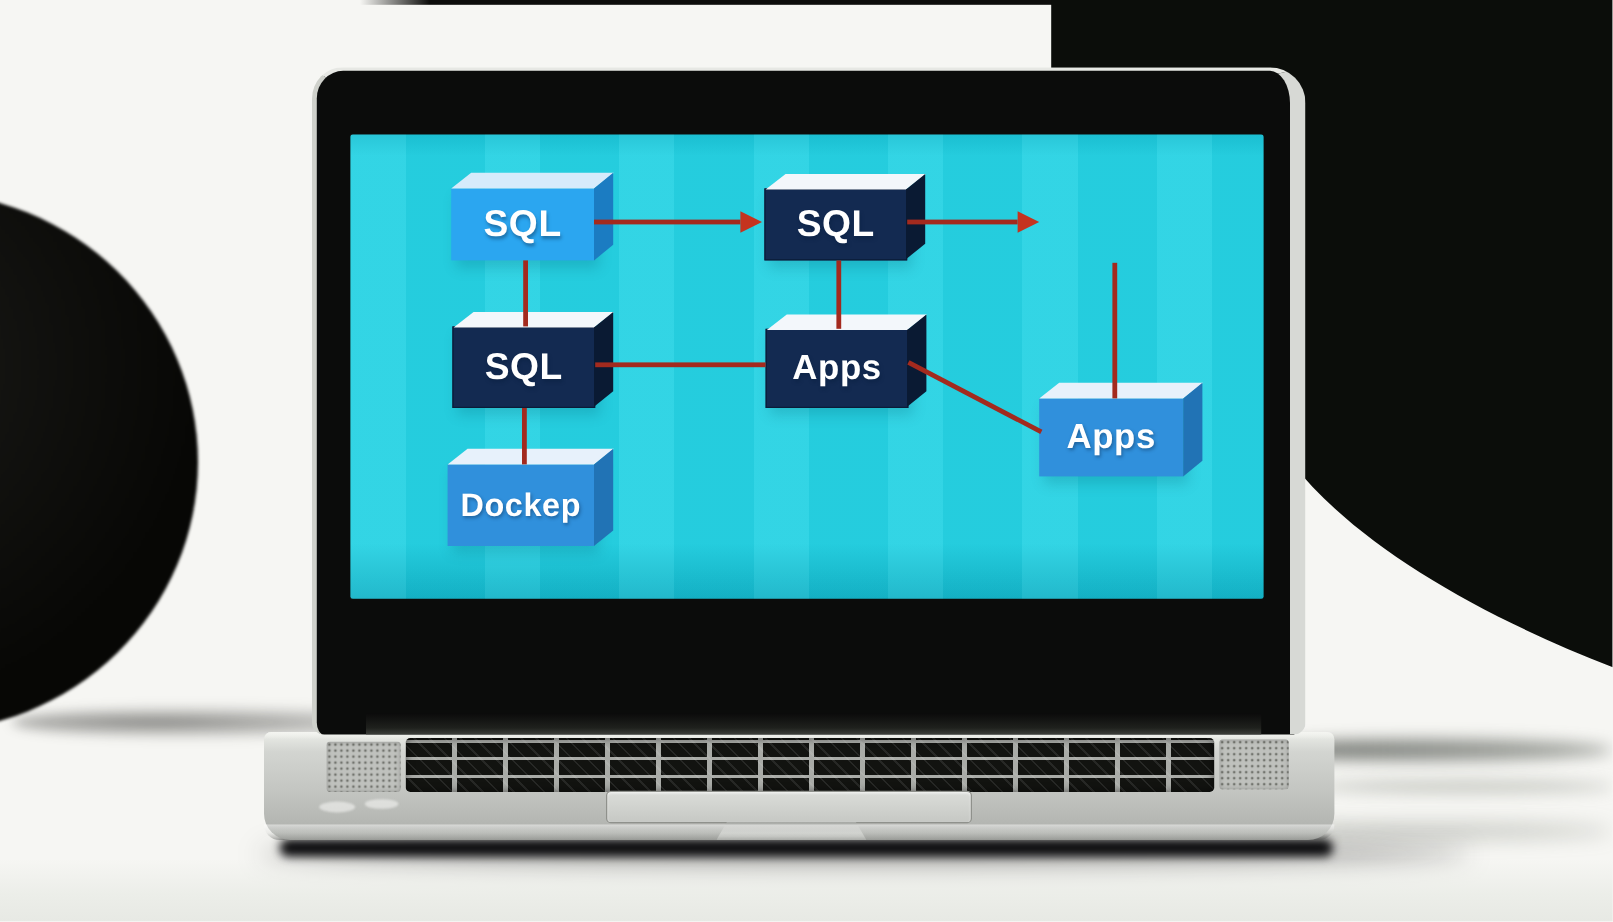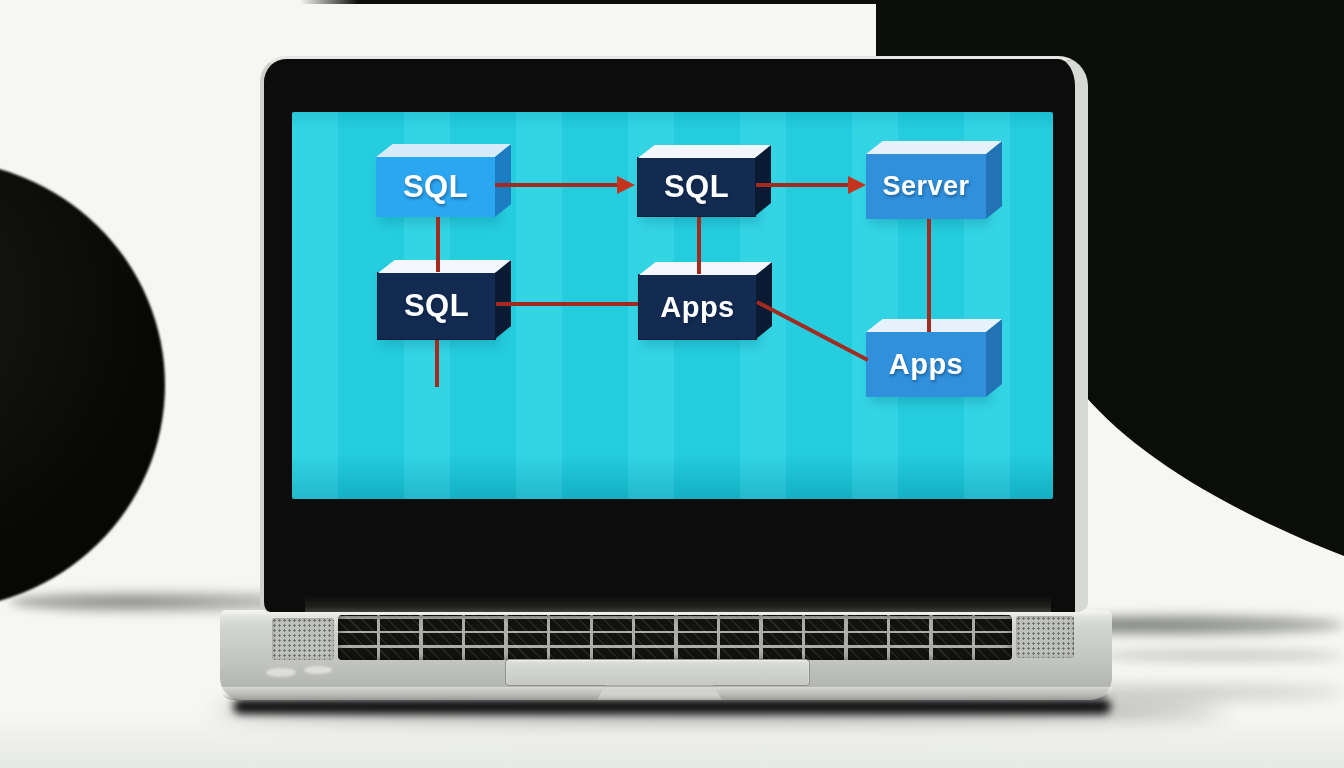--- a/index.html
+++ b/index.html
@@ -146,28 +146,28 @@
     <div class="edge edge-h" style="left:204px;top:190px;width:142px;"></div>
     <div class="edge edge-diag" style="left:465px;top:188px;width:125px;transform:rotate(27.6deg);"></div>
     <div class="edge edge-v" style="left:143px;top:228px;height:47px;"></div>
 
     <div class="node v-lightblue" style="left:84px;top:45px;width:119px;height:60px;font-size:31px;">
       <span class="node-label">SQL</span>
     </div>
     <div class="node v-navy" style="left:345px;top:45px;width:119px;height:60px;font-size:31px;">
       <span class="node-label">SQL</span>
     </div>
-    <div class="node v-blue" style="left:574px;top:42px;width:120px;height:65px;font-size:27px;">
-      <span class="node-label">Server</span>
-    </div>
     <div class="node v-navy" style="left:85px;top:160px;width:119px;height:68px;font-size:31px;">
       <span class="node-label">SQL</span>
     </div>
     <div class="node v-navy" style="left:346px;top:162px;width:119px;height:66px;font-size:29px;">
       <span class="node-label">Apps</span>
     </div>
     <div class="node v-blue" style="left:574px;top:220px;width:120px;height:65px;font-size:29px;">
       <span class="node-label">Apps</span>
     </div>
+    <div class="node v-blue" style="left:81px;top:275px;width:122px;height:68px;font-size:27px;">
+      <span class="node-label">Dockep</span>
+    </div>
   </div>
 
   <div class="table-bottom"></div>
 </div>
 
 </body></html>

